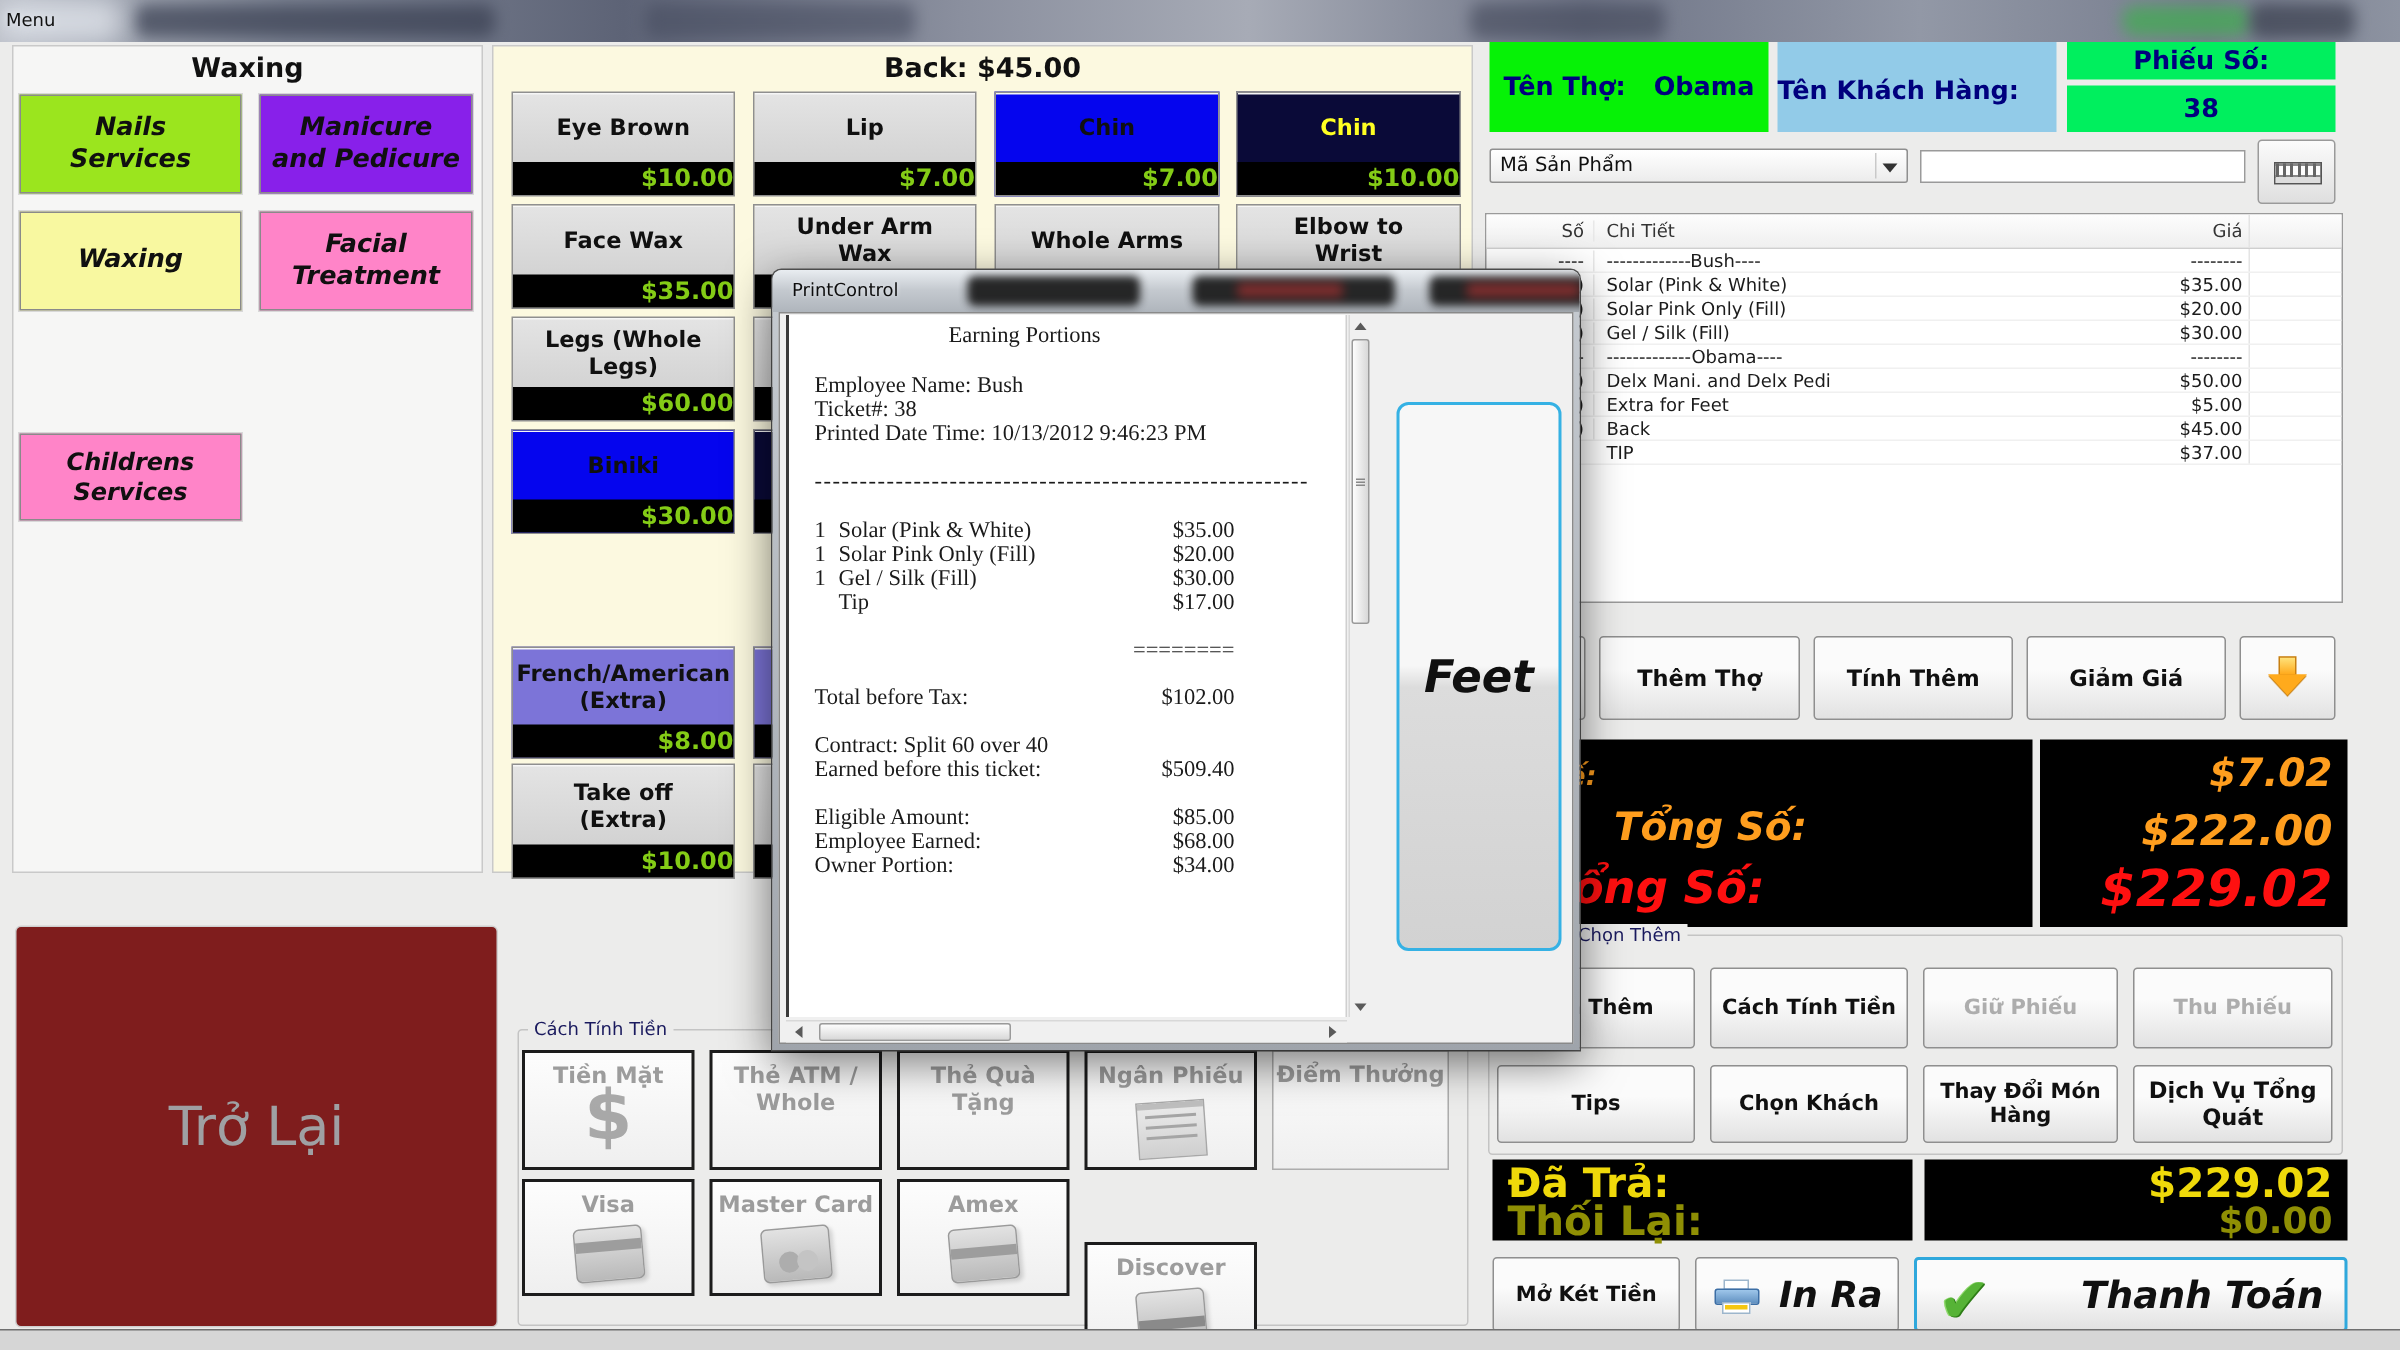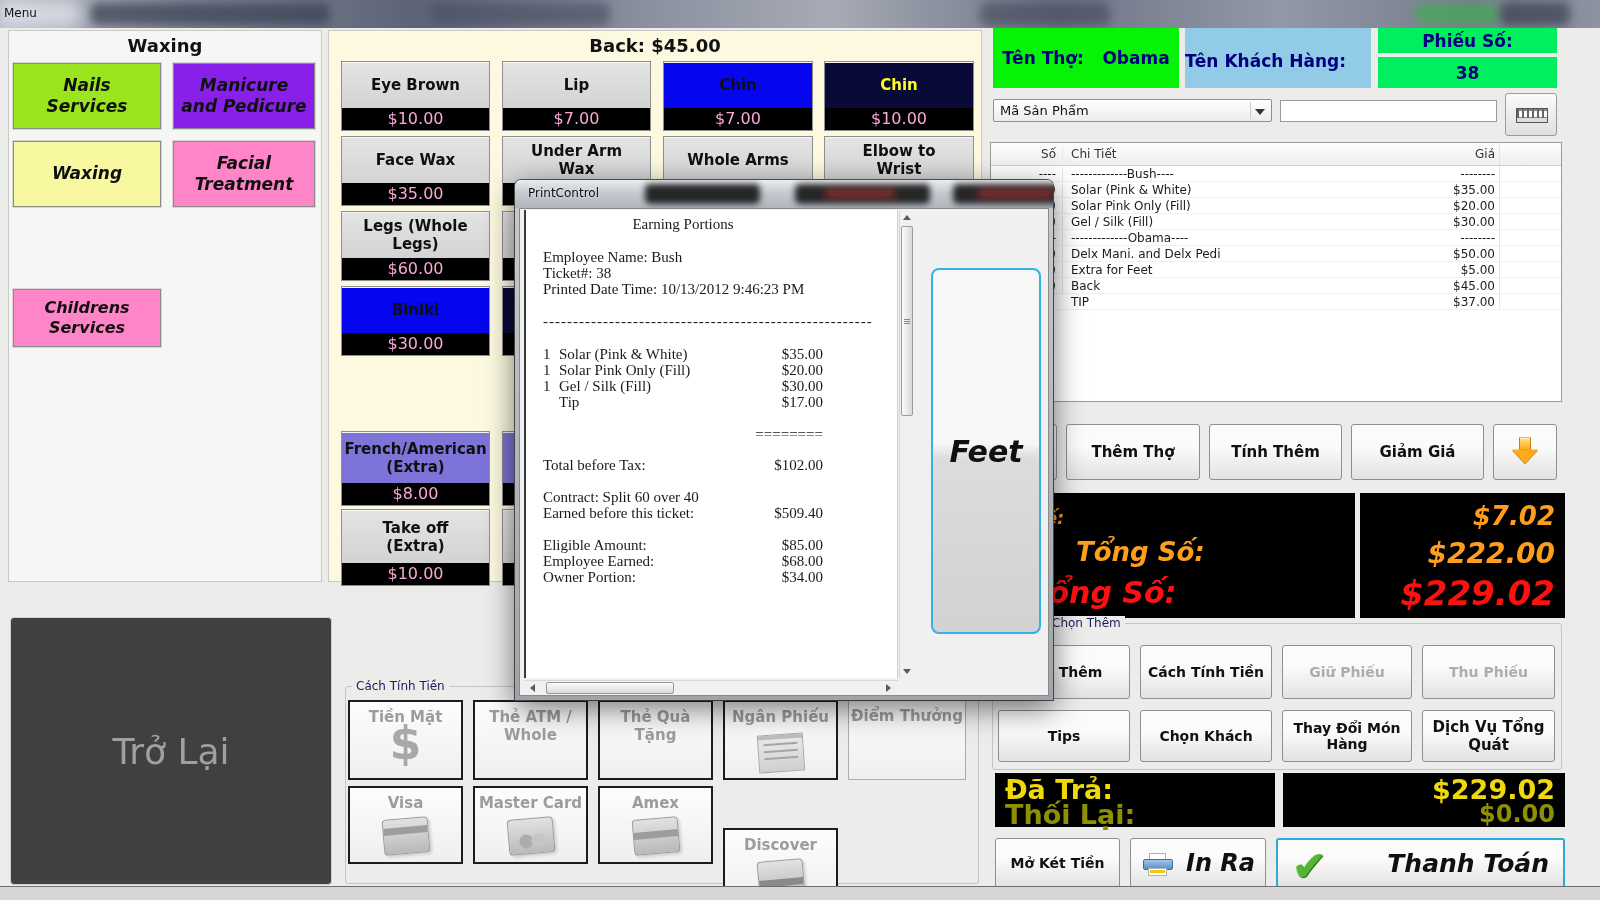--- a/index.html
+++ b/index.html
@@ -26,28 +26,28 @@
 
   #mid-panel { position:absolute; left:328px; top:30px; width:654px; height:552px;
     background:#FCF9E0; border:1px solid #C9C9C9; }
 
   .svc { position:absolute; border:1px solid #8f8f8f; background:linear-gradient(#E4E4E4,#CBCBCB);
     box-shadow:inset 0 1px 0 #f6f6f6; }
   .svc-label { position:absolute; left:0; top:0; right:0; bottom:22px;
     display:flex; align-items:center; justify-content:center; text-align:center;
     font-size:15px; font-weight:bold; color:#101010; line-height:1.2; padding:0 14px;border-radius:16px; }
   .svc-price { position:absolute; left:0; right:0; bottom:0; height:22px; background:#000;
-    color:#f9a8d4; font-size:16px; font-weight:normal; text-align:center; line-height:22px; }
+    color:#84cc16; font-size:16px; font-weight:bold; text-align:right; line-height:22px; }
   .svc.blue { background:#0505EE; }
   .svc.navy { background:#0A0A38; }
   .svc.navy .svc-label { color:#FFFF22; }
   .svc.slate { background:#7C74D8; }
 
   #tro-lai { position:absolute; left:10px; top:617px; width:322px; height:268px;
-    background:#404040; border:1px solid #CFCFCF; border-radius:4px;
+    background:#7f1d1d; border:1px solid #CFCFCF; border-radius:4px;
     display:flex; align-items:center; justify-content:center;
     font-size:36px; color:#9FA0A3; }
 
   
   .groupbox { position:absolute; border:1px solid #C4C4C4; border-radius:3px; }
   .legend { position:absolute; font-size:12px; color:#1a1a5e; background:#ECECEB; padding:0 4px; z-index:2; }
   .paybtn { position:absolute; background:linear-gradient(#FDFDFD,#EFEFEF);
     border:2px solid #1c1c1c; }
   .paybtn.lite { border:1px solid #ADADAD; }
   .paybtn-label { position:absolute; top:6px; left:0; width:100%; text-align:center;

